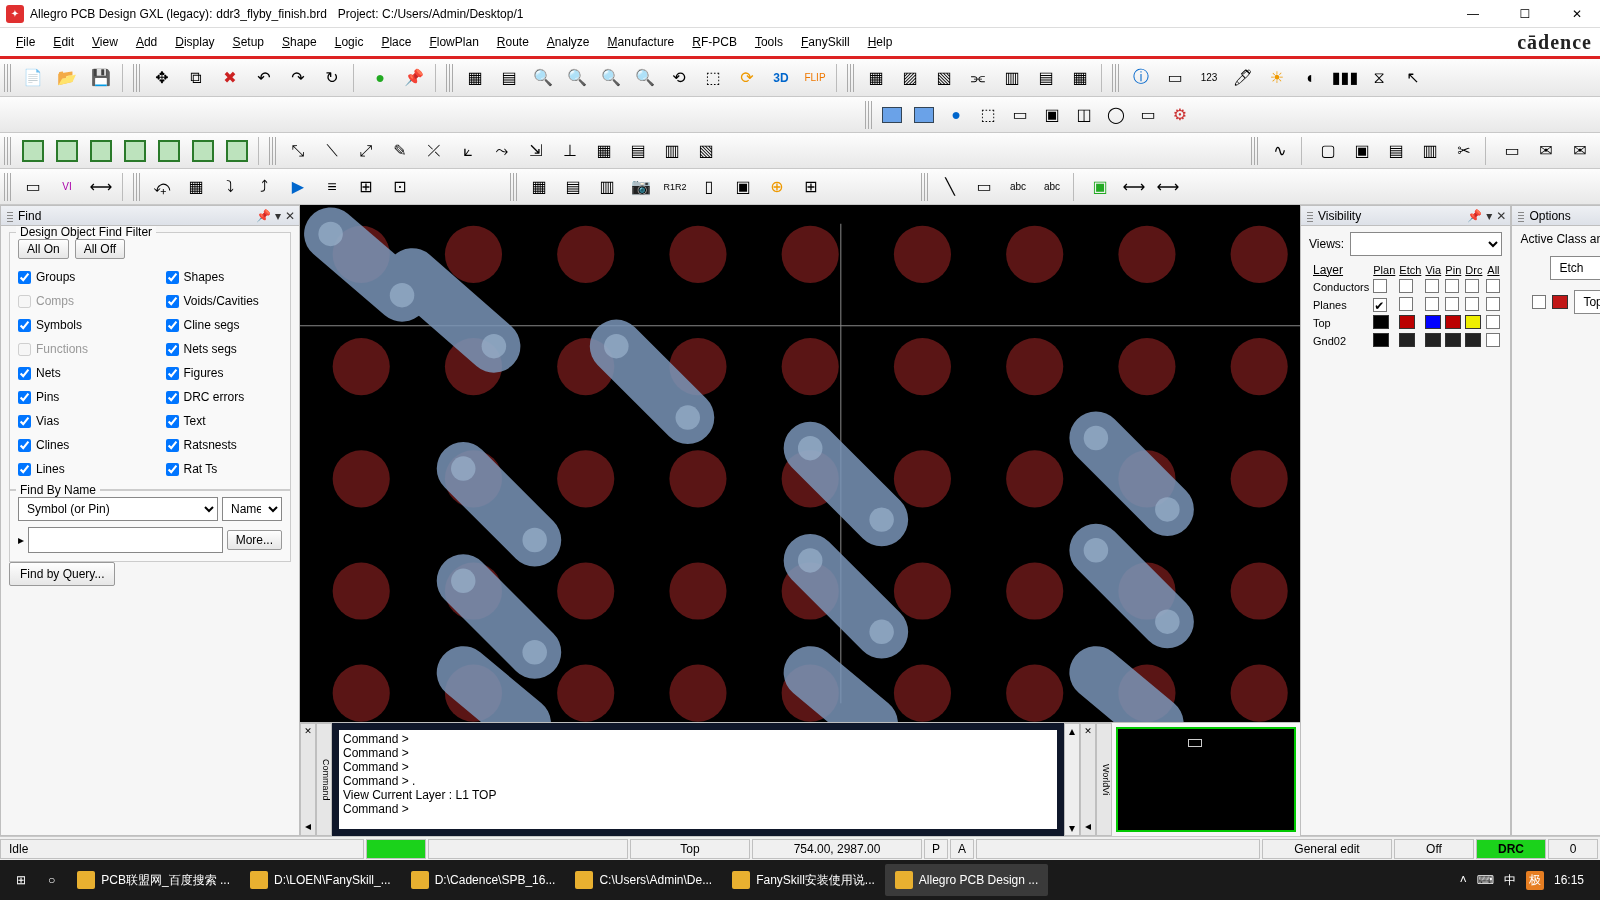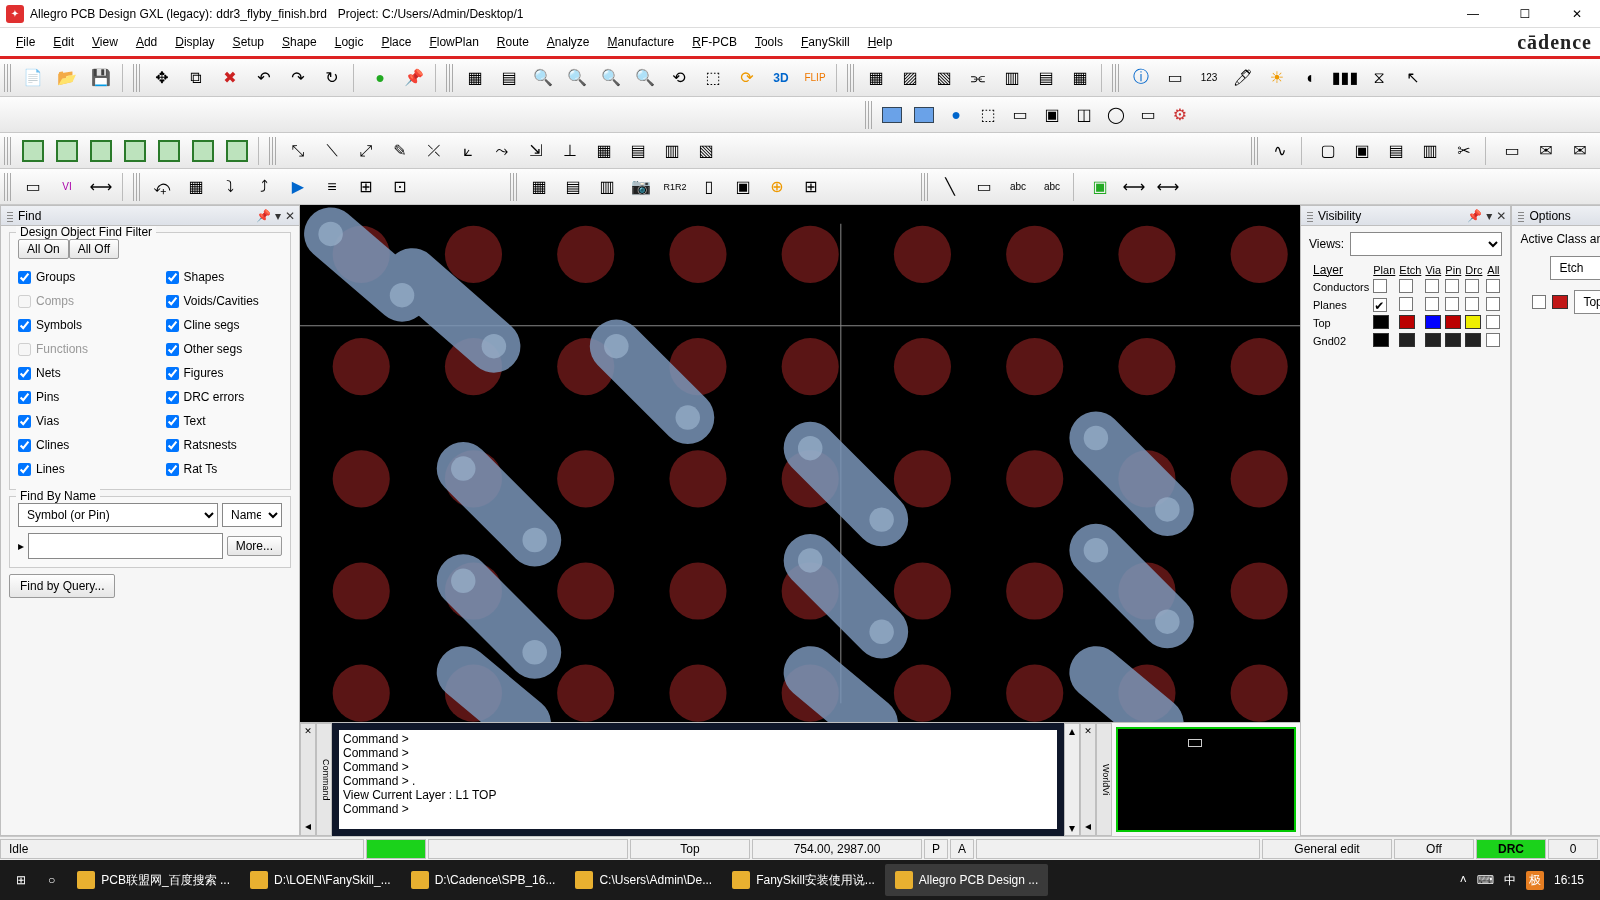--- a/index.html
+++ b/index.html
@@ -31,23 +31,23 @@
 
 .main { flex: 1; display: flex; overflow: hidden; }
 
 .panel { background: #f6f6f6; border: 1px solid #bfbfbf; display: flex; flex-direction: column; }
 .panel-title { height: 20px; background: linear-gradient(#eef0f4,#dde1e8); border-bottom: 1px solid #bfbfbf; display: flex; align-items: center; padding: 0 6px; font-size: 12px; position: relative; }
 .panel-title .pt-dots { width: 6px; height: 12px; background: repeating-linear-gradient(0deg,#888 0 1px,transparent 1px 3px); margin-right: 5px; }
 .panel-title .pt-btns { position: absolute; right: 4px; display: flex; gap: 4px; font-size: 10px; color: #333; }
 .panel-body { padding: 6px 8px; overflow: auto; }
 
 .find-panel { width: 300px; }
-.find-group { border: 1px solid #ccc; padding: 6px 8px 8px; margin-bottom: 6px; background: #f9f9f9; position: relative; }
+.find-group { border: 1px solid #ccc; padding: 6px 8px 8px; background: #f9f9f9; position: relative; }
 .find-group .legend { position: absolute; top: -8px; left: 6px; background: #f9f9f9; padding: 0 4px; font-size: 12px; }
-.onoff { display: flex; margin-bottom: 6px; }
+.onoff { display: flex; gap: 6px; margin-bottom: 6px; }
 .sm-btn { border: 1px solid #999; background: linear-gradient(#fefefe,#e6e6e6); padding: 2px 8px; border-radius: 2px; font-size: 12px; }
 .chk-row { display: flex; align-items: center; gap: 5px; height: 24px; }
 .chk-row input { margin: 0; }
 .chk-row.disabled { color: #999; }
 .two-col { display: flex; gap: 31px; }
 .two-col .col { flex: 1; }
 .combo { border: 1px solid #888; background: #fff; height: 24px; font-size: 12px; padding: 0 4px; }
 .txt-in { border: 1px solid #888; background: #fff; height: 26px; padding: 0 4px; flex:1; }
 
 .center { flex: 1; display: flex; flex-direction: column; background: #000; position: relative; }
@@ -356,21 +356,21 @@
               <div class="chk-row">
                 <input type="checkbox" checked="" style="">
                 <span>Voids/Cavities</span>
               </div>
               <div class="chk-row">
                 <input type="checkbox" checked="" style="">
                 <span>Cline segs</span>
               </div>
               <div class="chk-row">
                 <input type="checkbox" checked="" style="">
-                <span>Other segs</span>
+                <span>Nets segs</span>
               </div>
               <div class="chk-row">
                 <input type="checkbox" checked="" style="">
                 <span>Figures</span>
               </div>
               <div class="chk-row">
                 <input type="checkbox" checked="" style="">
                 <span>DRC errors</span>
               </div>
               <div class="chk-row">

